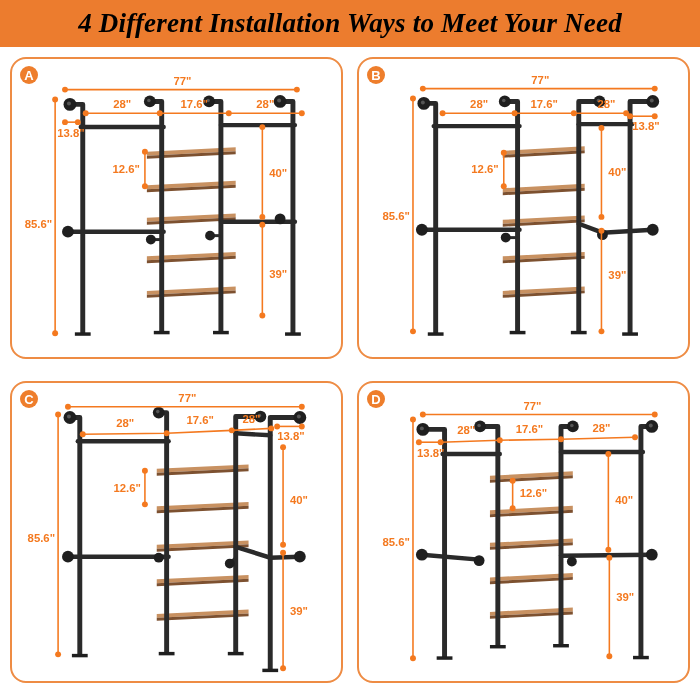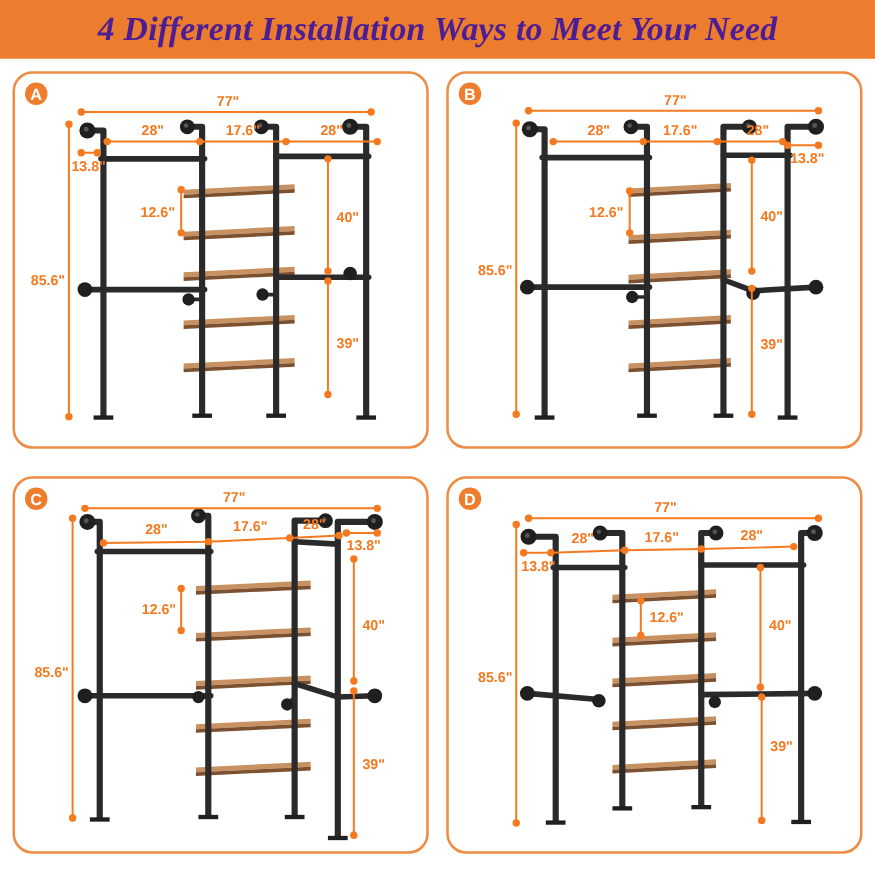--- a/index.html
+++ b/index.html
@@ -1,19 +1,19 @@
 <!DOCTYPE html>
 <html><head>
 <meta charset="utf-8">
 <style>
   html,body{margin:0;padding:0;background:#ffffff;}
   .page{width:700px;height:700px;background:#ffffff;overflow:hidden;position:relative;
         font-family:"Liberation Sans",sans-serif;}
   .banner{height:47px;background:#ec7c2e;display:flex;align-items:center;justify-content:center;}
-  .banner h1{margin:12px;color:#4c1d95;font-family:"Liberation Serif",serif;
+  .banner h1{margin:12px;color:#000000;font-family:"Liberation Serif",serif;
              font-style:italic;font-weight:bold;font-size:27px;letter-spacing:.2px;white-space:nowrap;}
   .grid{display:grid;grid-template-columns:1fr 1fr;column-gap:14px;row-gap:22px;
         padding:10px 10px 0 10px;}
   .panel{position:relative;height:302px;border:2px solid #ee8c44;border-radius:16px;
          background:#ffffff;box-sizing:border-box;}
   .badge{position:absolute;top:7px;left:8px;width:18px;height:18px;border-radius:50%;
          background:#ee7e2c;color:#ffffff;display:flex;align-items:center;justify-content:center;
          font-size:13px;font-weight:bold;z-index:2;}
   .panel svg{position:absolute;left:0;top:0;width:100%;height:100%;}
   

